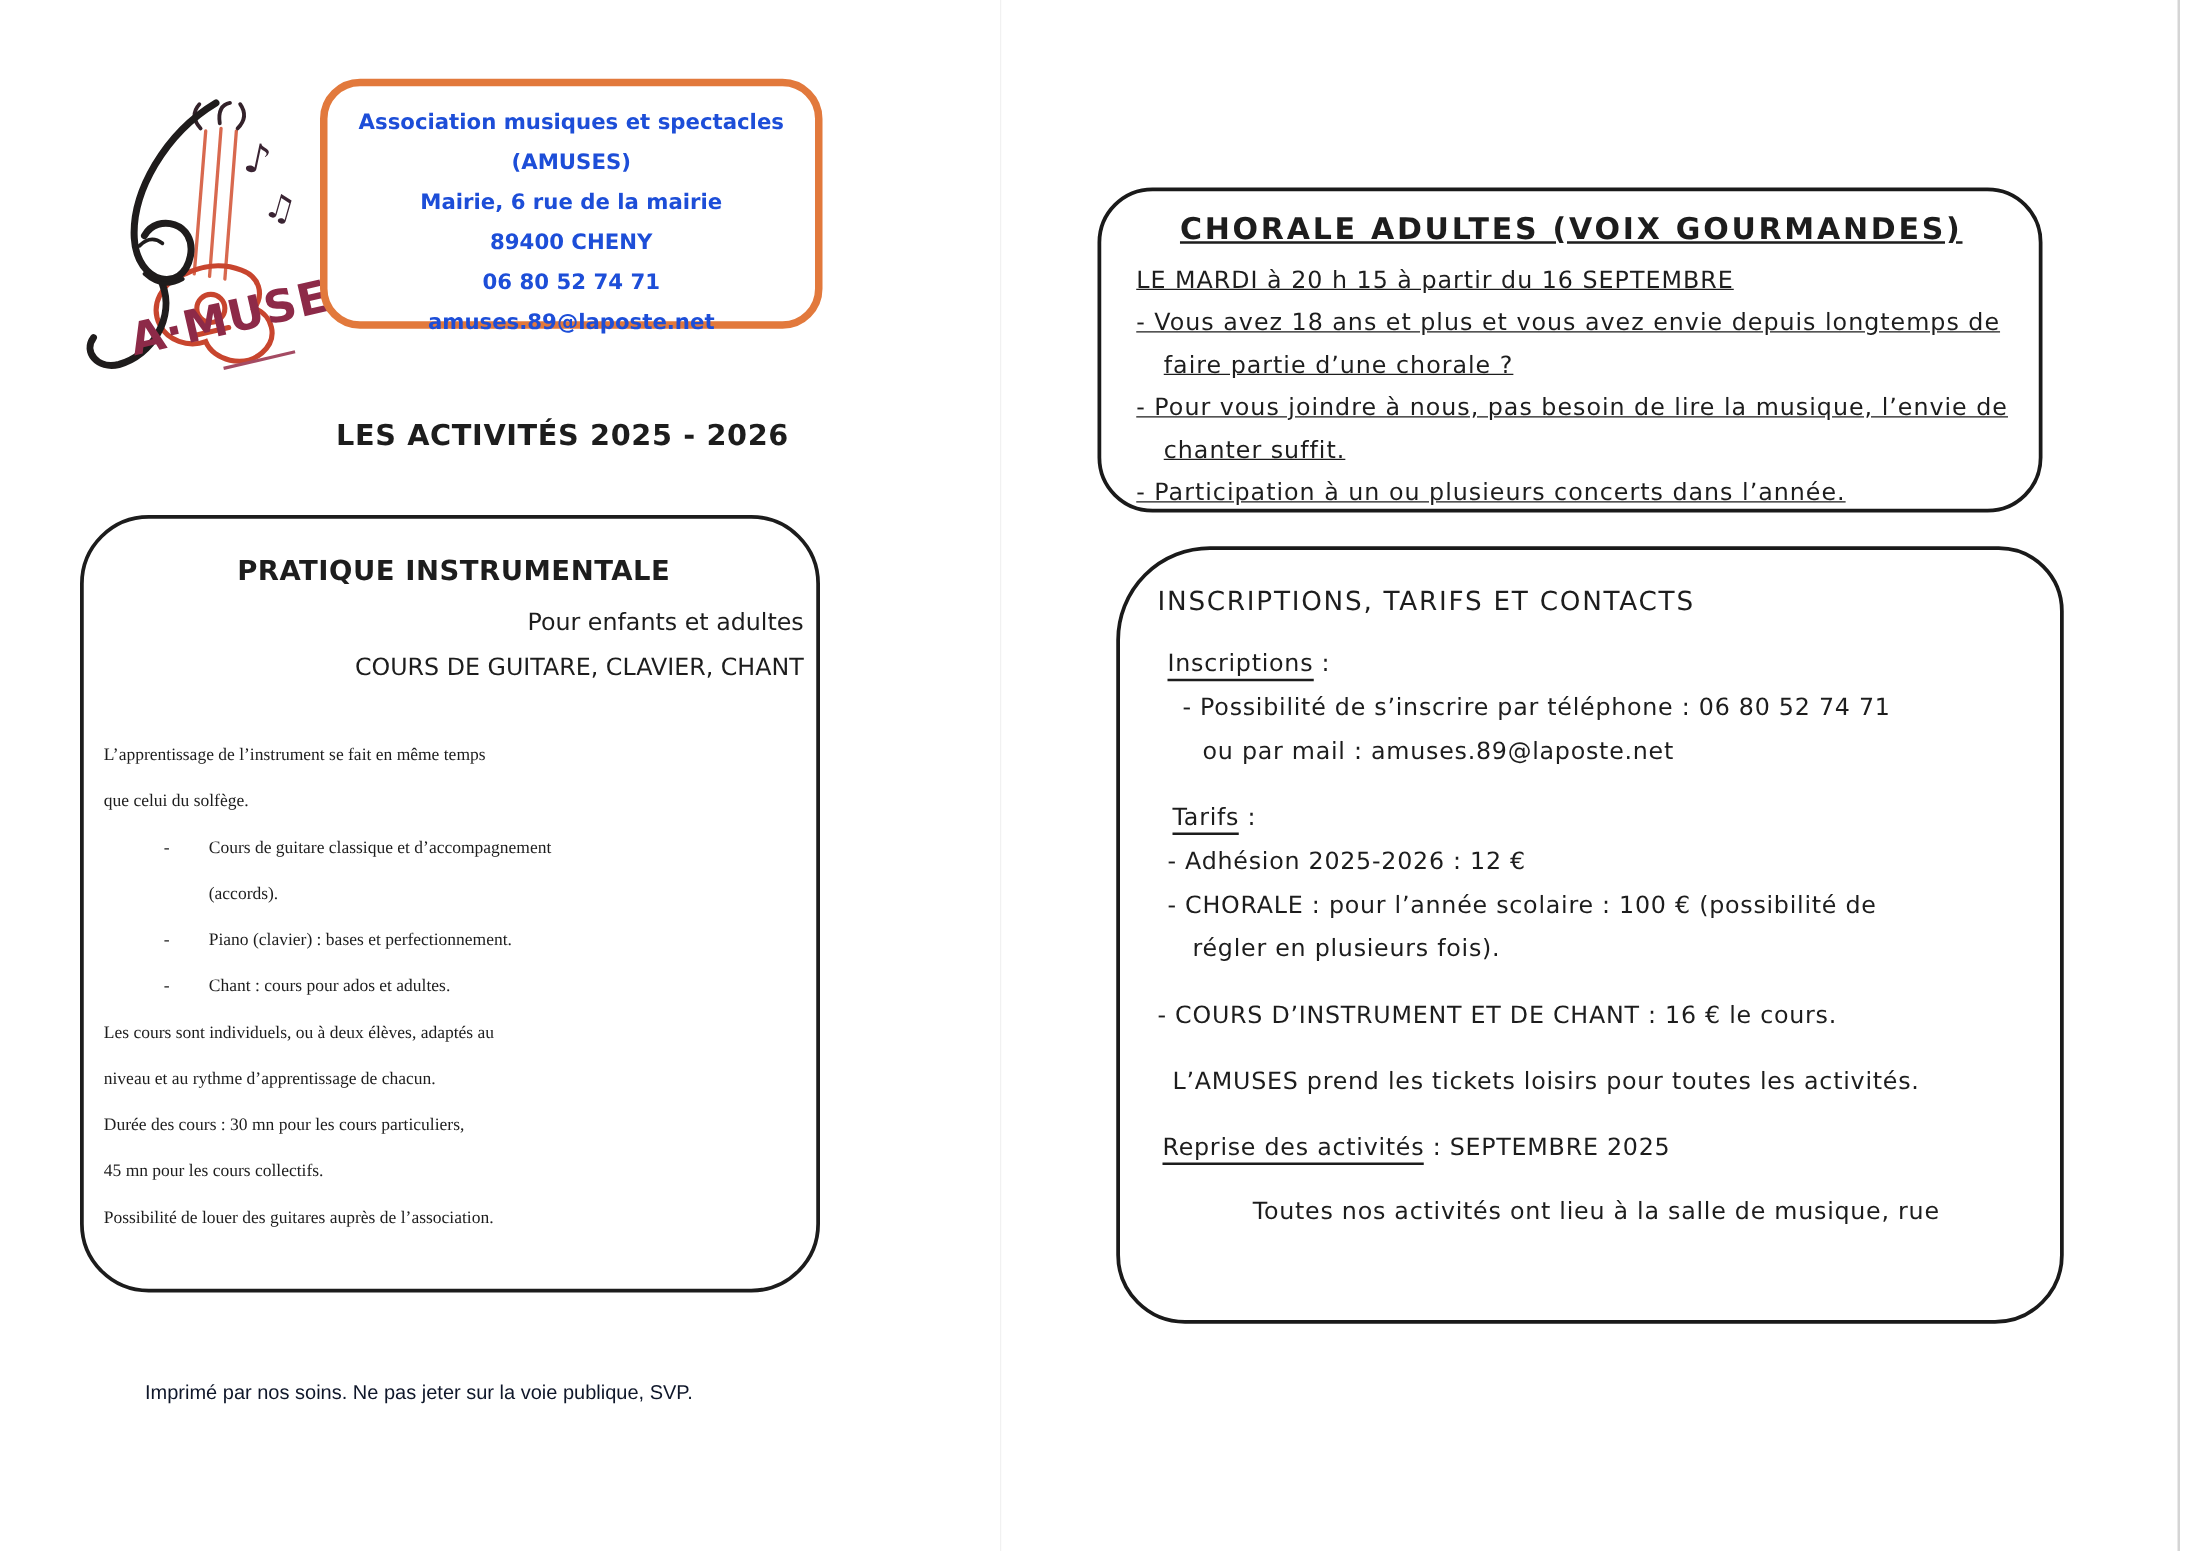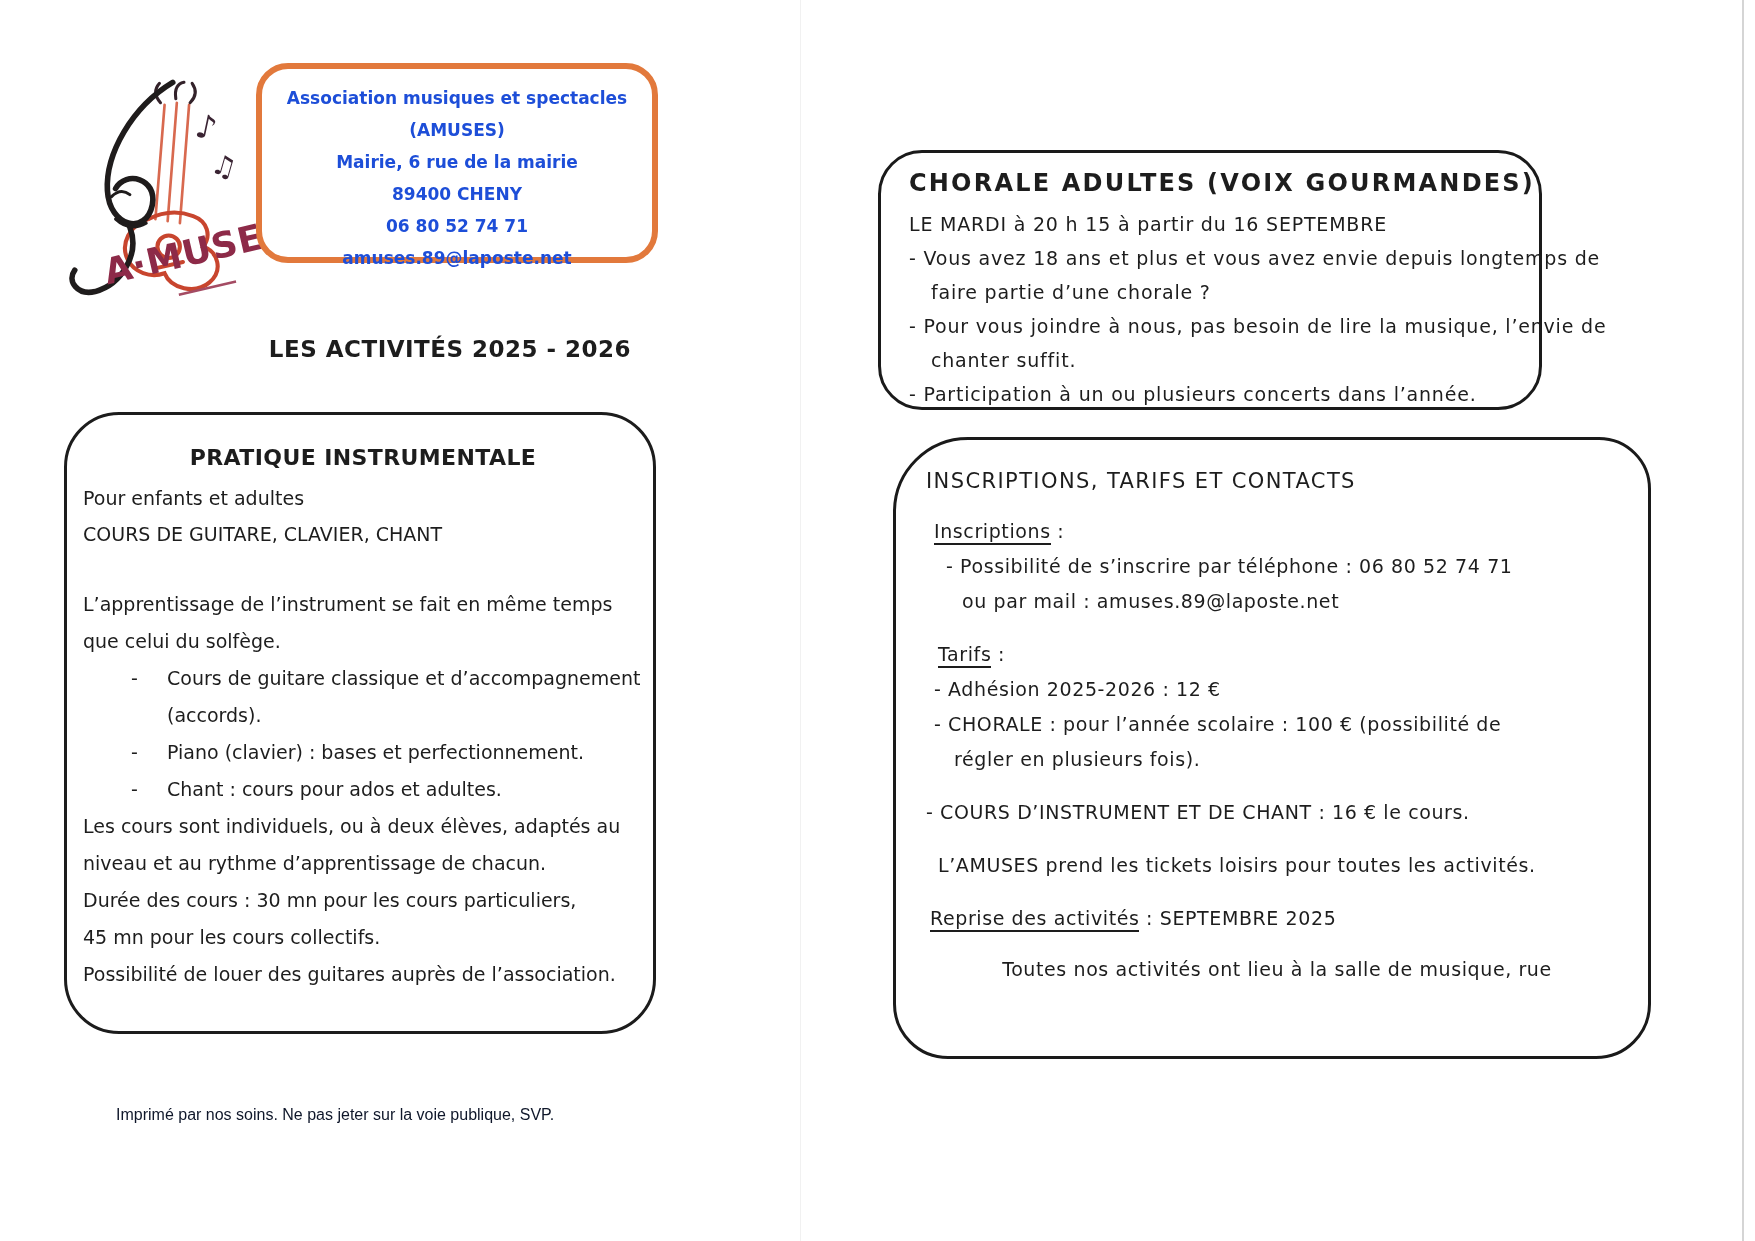--- a/index.html
+++ b/index.html
@@ -22,37 +22,38 @@
     position:absolute;left:150px;top:336px;width:600px;text-align:center;
     font-size:23px;font-weight:bold;letter-spacing:.5px;white-space:nowrap;
   }
 
   .practice-box{
     position:absolute;left:64px;top:412px;width:592px;height:622px;
     border:3.5px solid #1c1c1c;border-radius:55px;box-sizing:border-box;
     padding:30px 10px 0 16px;
   }
   .pb-title{text-align:center;font-size:22px;font-weight:bold;letter-spacing:.4px;margin-bottom:10px;white-space:nowrap;}
-  .pb-sub{text-align:left;font-size:19px;line-height:36px;white-space:nowrap;}
+  .pb-sub{text-align:right;font-size:19px;line-height:36px;white-space:nowrap;}
   .pb-gap{height:34px;}
-  .pb-line{font-size:19px;line-height:37px;white-space:nowrap;}
+  .pb-line{font-size:14px;line-height:37px;white-space:nowrap;font-family:Liberation Serif, serif;}
   .pb-bullet{padding-left:48px;}
   .pb-dash{display:inline-block;width:36px;}
   .pb-cont{padding-left:84px;}
 
   .print-footer{
     position:absolute;left:116px;top:1106px;font-family:"Liberation Sans",sans-serif;
     font-size:16px;color:#0f172a;white-space:nowrap;
   }
 
   
   .chorale-box{
-    position:absolute;left:878px;top:150px;width:664px;height:260px;
+    position:absolute;left:878px;top:150px;width:756px;height:260px;
     border:3px solid #1a1a1a;border-radius:44px;box-sizing:border-box;
     padding:16px 26px 0 28px;
+    text-decoration:underline;
   }
   .cb-title{text-align:center;font-size:24px;font-weight:bold;letter-spacing:2.2px;margin-bottom:10px;white-space:nowrap;}
   .cb-line{font-size:19px;letter-spacing:.8px;line-height:34px;white-space:nowrap;}
   .cb-ind{padding-left:22px;}
 
   .info-box{
     position:absolute;left:893px;top:437px;width:758px;height:622px;
     border:3px solid #1a1a1a;border-radius:75px 52px 55px 55px;box-sizing:border-box;
     padding:26px 20px 0 30px;
   }

